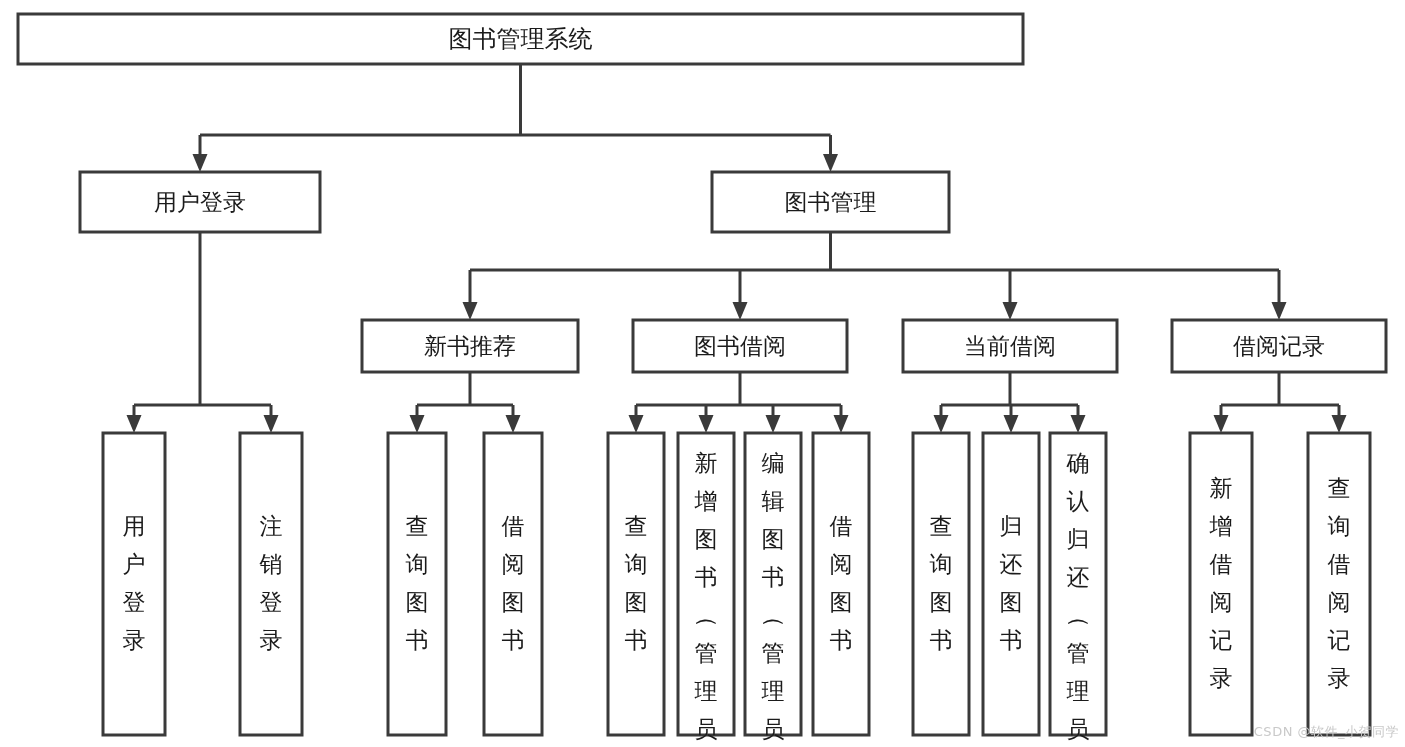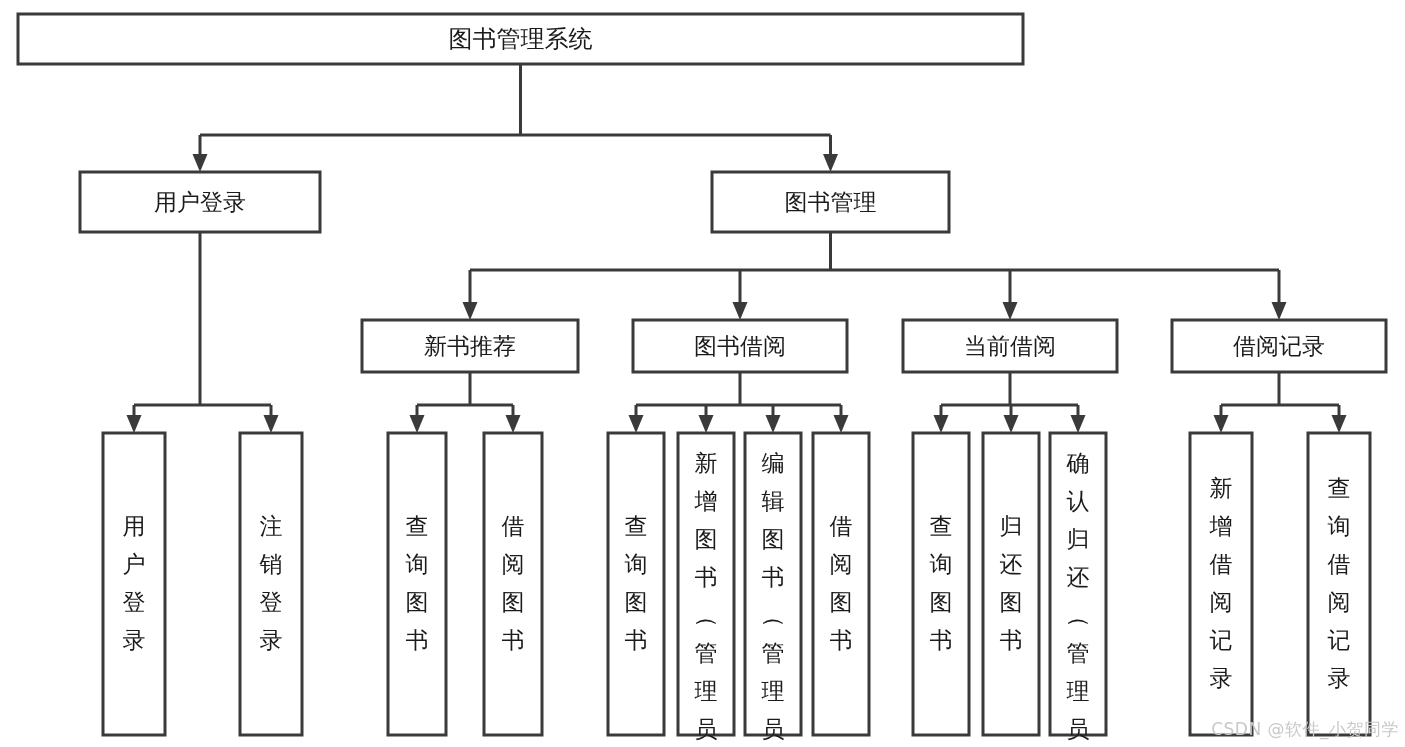--- a/index.html
+++ b/index.html
@@ -61,21 +61,21 @@
     dominant-baseline: middle;
   }
   .vlabel-char.rot {
     
   }
   .watermark {
     position: absolute;
     right: 6px;
     bottom: 6px;
     color: #c9c9c9;
-    font-size: 17px;
+    font-size: 13px;
     font-family: "DejaVu Sans", "Liberation Sans", sans-serif;
     white-space: nowrap;
     letter-spacing: 0.5px;
     pointer-events: none;
   }
 </style>
 </head>
 <body>
 
 <div id="diagram-root">

